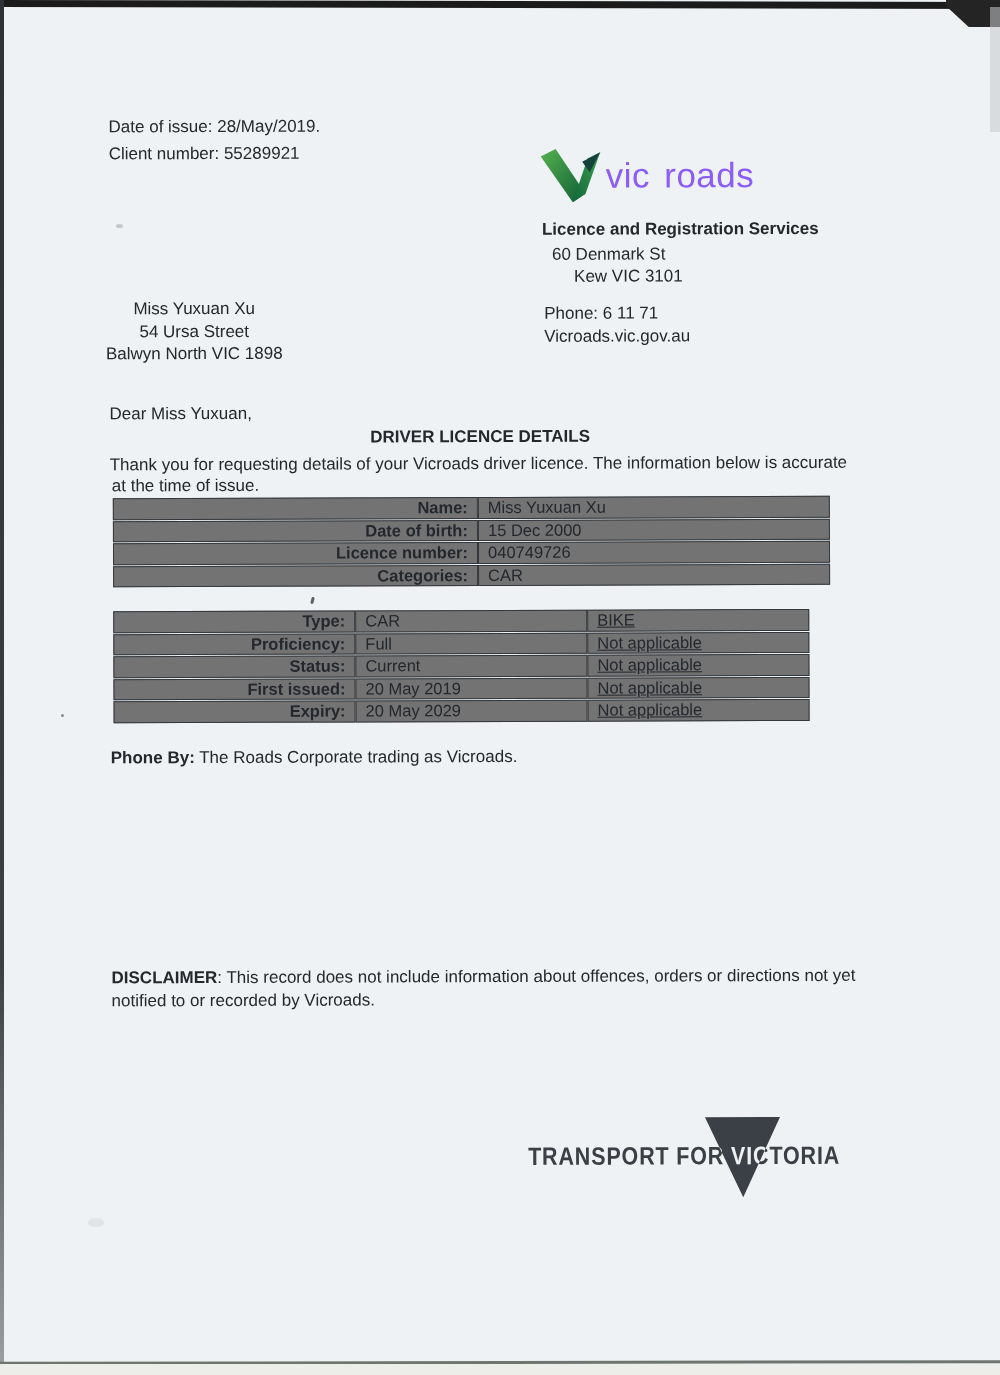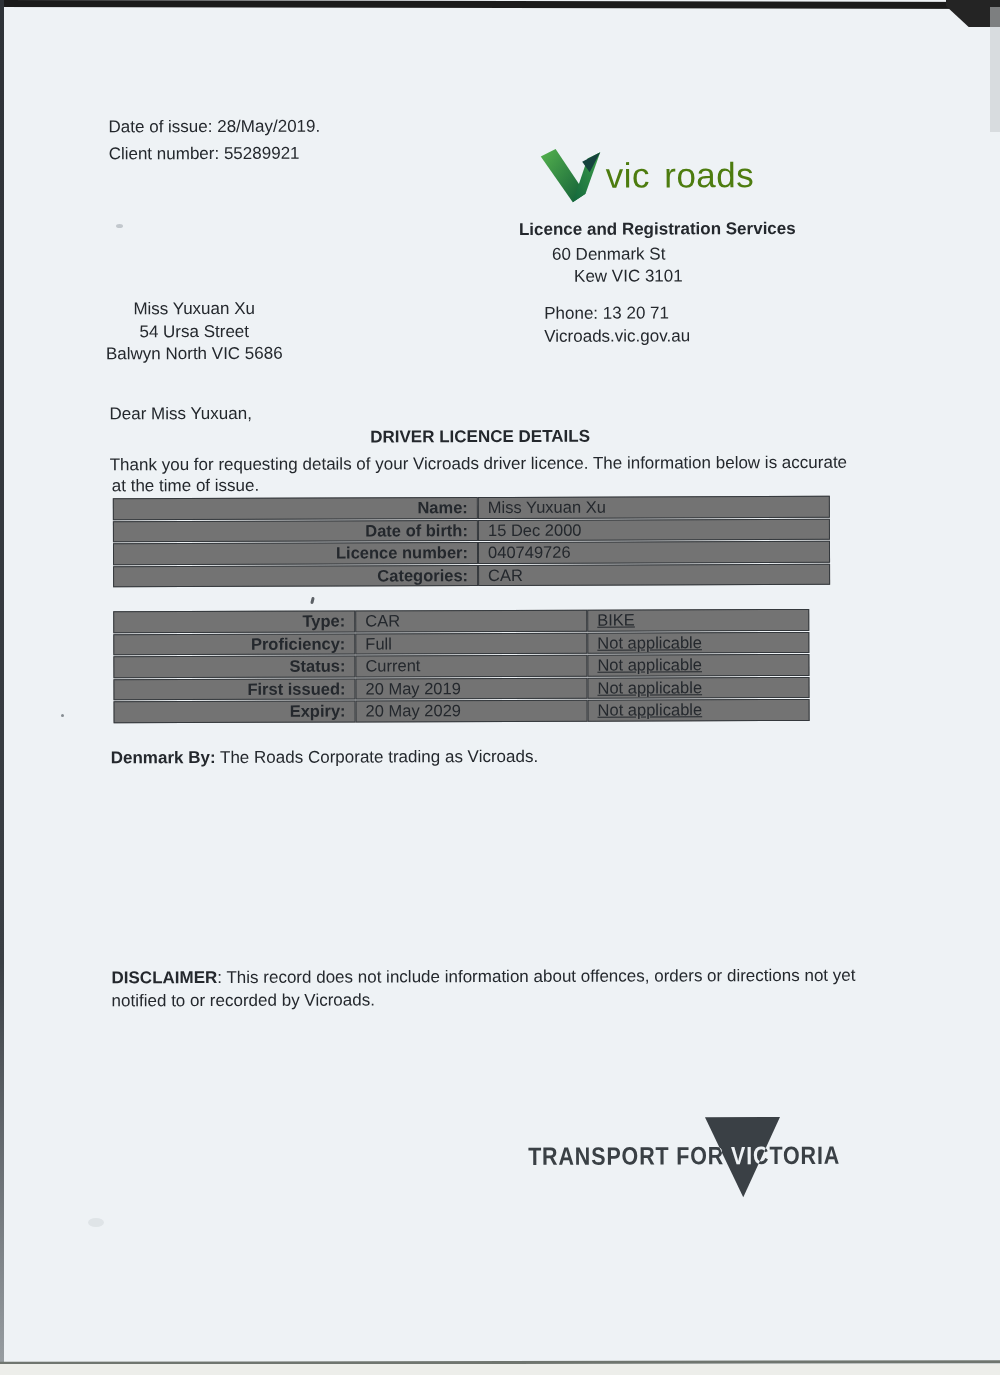--- a/index.html
+++ b/index.html
@@ -23,22 +23,22 @@
   .a4{top:1218px;left:88px;width:16px;height:9px;background:#dfe4e7;border-radius:50%;}
 
   .content{position:absolute;top:0;left:0;width:100%;height:100%;transform:rotate(-.2deg);transform-origin:50% 40%;}
   .abs{position:absolute;}
   .t17{font-size:17px;line-height:1.28;}
   .bold{font-weight:bold;}
 
   .recipient{left:85px;top:297px;width:220px;text-align:center;font-size:17px;line-height:22.5px;}
 
   .logo-svg{left:540px;top:146px;}
-  .logo-word{left:607px;top:156px;font-size:35px;letter-spacing:.5px;color:#4d7c0f;word-spacing:4px;}
-  .dept{left:520px;top:219px;}
+  .logo-word{left:607px;top:156px;font-size:35px;letter-spacing:.5px;color:#8b5cf6;word-spacing:4px;}
+  .dept{left:543px;top:219px;}
   .dept-addr1{left:553px;top:244px;}
   .dept-addr2{left:575px;top:266px;}
   .phone{left:545px;top:303px;}
   .website{left:545px;top:326px;}
 
   .date-line{left:110px;top:115px;}
   .client-line{left:110px;top:142px;}
   .salutation{left:110px;top:402px;}
   .doc-title{left:113px;top:426px;width:735px;text-align:center;font-weight:bold;}
   .intro1{left:110px;top:453px;white-space:nowrap;}
@@ -82,27 +82,27 @@
       </defs>
       <path d="M2,10 L16,3 L44,45 L32,53 Z" fill="url(#g1)"></path>
       <path d="M32,53 L44,45 L58,6 L46,12 Z" fill="url(#g2)"></path>
       <path d="M58,6 L41,15 L48,25 Z" fill="#15423d"></path>
     </svg>
     <div class="abs logo-word">vic roads</div>
 
     <div class="abs t17 bold dept">Licence and Registration Services</div>
     <div class="abs t17 dept-addr1">60 Denmark St</div>
     <div class="abs t17 dept-addr2">Kew VIC 3101</div>
-    <div class="abs t17 phone">Phone: 13 20 71</div>
+    <div class="abs t17 phone">Phone: 6 11 71</div>
     <div class="abs t17 website">Vicroads.vic.gov.au</div>
 
     <div class="abs recipient">
       <div>Miss Yuxuan Xu</div>
       <div>54 Ursa Street</div>
-      <div>Balwyn North VIC 5686</div>
+      <div>Balwyn North VIC 1898</div>
     </div>
 
     <div class="abs t17 salutation">Dear Miss Yuxuan,</div>
     <div class="abs t17 doc-title">DRIVER LICENCE DETAILS</div>
     <div class="abs t17 intro1">Thank you for requesting details of your Vicroads driver licence. The information below is accurate</div>
     <div class="abs t17 intro2">at the time of issue.</div>
 
     <table class="abs tbl1">
       <tbody>
         <tr>
@@ -148,21 +148,21 @@
         </tr>
         <tr>
           <td class="lbl">Expiry:</td>
           <td class="car">20 May 2029</td>
           <td class="bike">Not applicable</td>
         </tr>
       </tbody>
     </table>
 
     <div class="abs t17 issued">
-      <span class="bold">Denmark By:</span><span> The Roads Corporate trading as Vicroads.</span>
+      <span class="bold">Phone By:</span><span> The Roads Corporate trading as Vicroads.</span>
     </div>
 
     <div class="abs t17 disclaimer">
       <div><span class="bold">DISCLAIMER</span><span>: This record does not include information about offences, orders or directions not yet</span></div>
       <div>notified to or recorded by Vicroads.</div>
     </div>
 
     <svg class="abs footer-logo" width="340" height="95" viewBox="0 0 340 95">
       <defs>
         <clipPath id="triclip">

